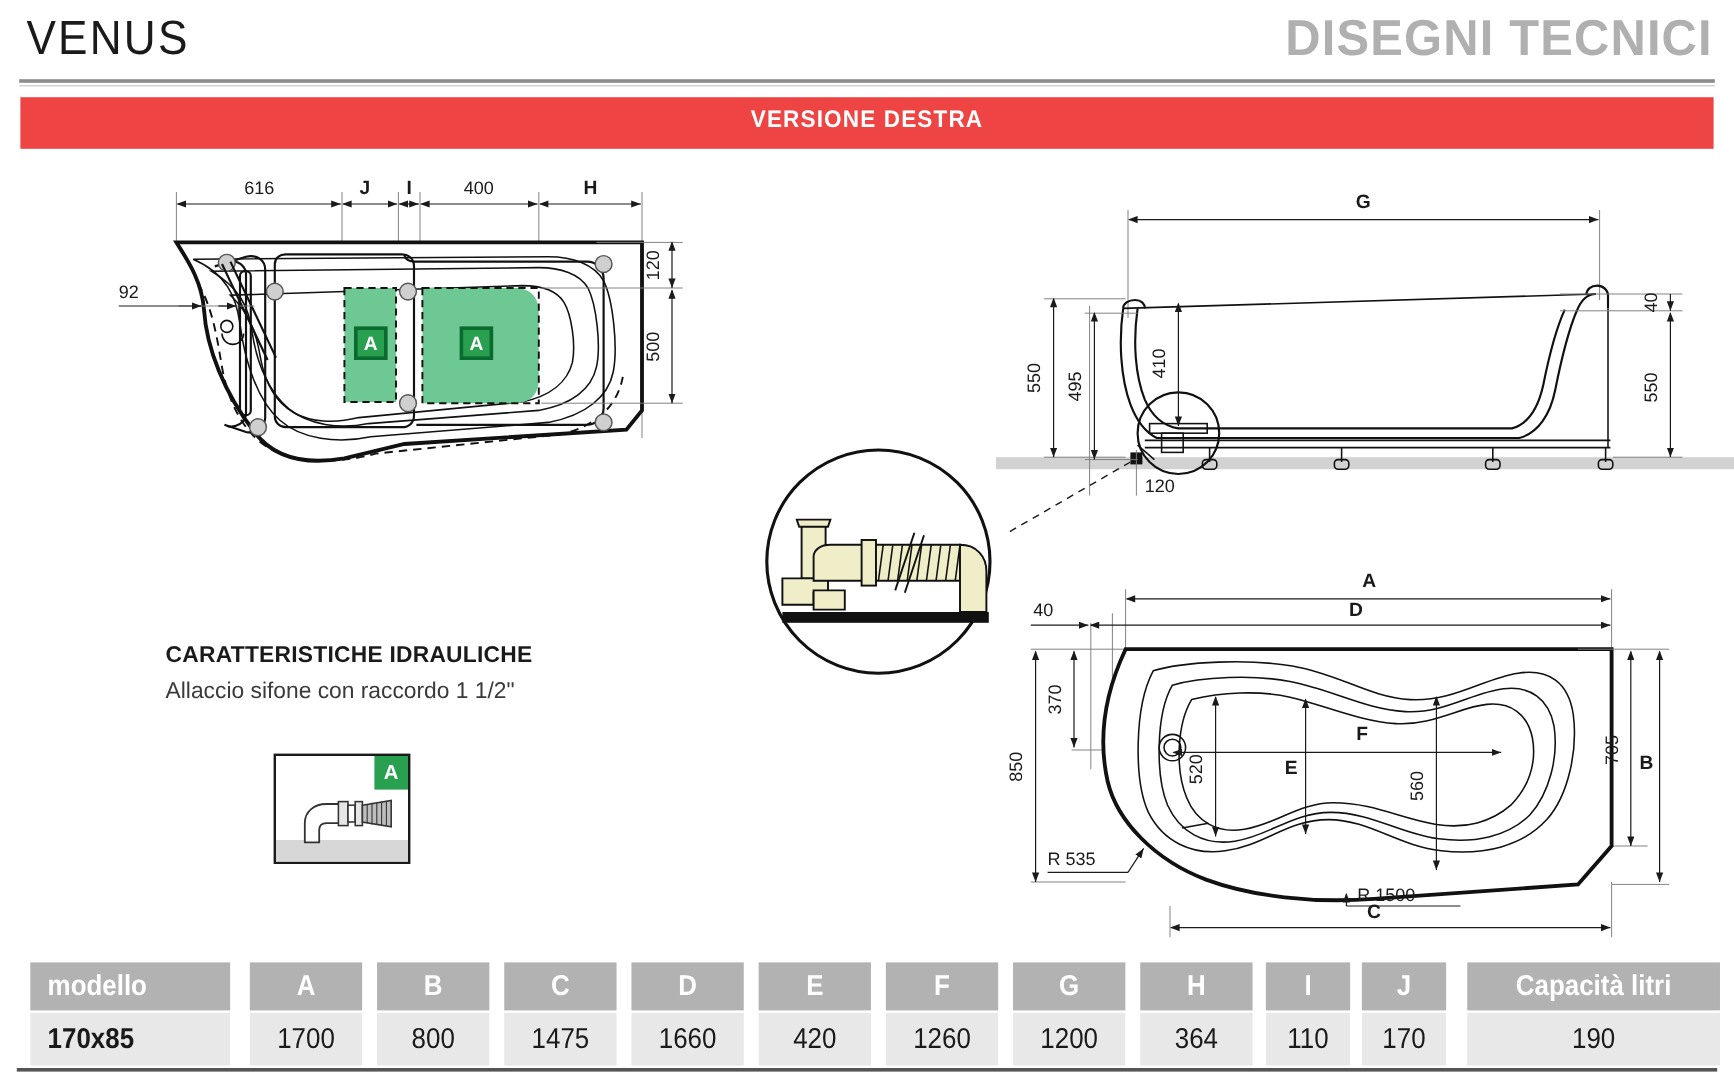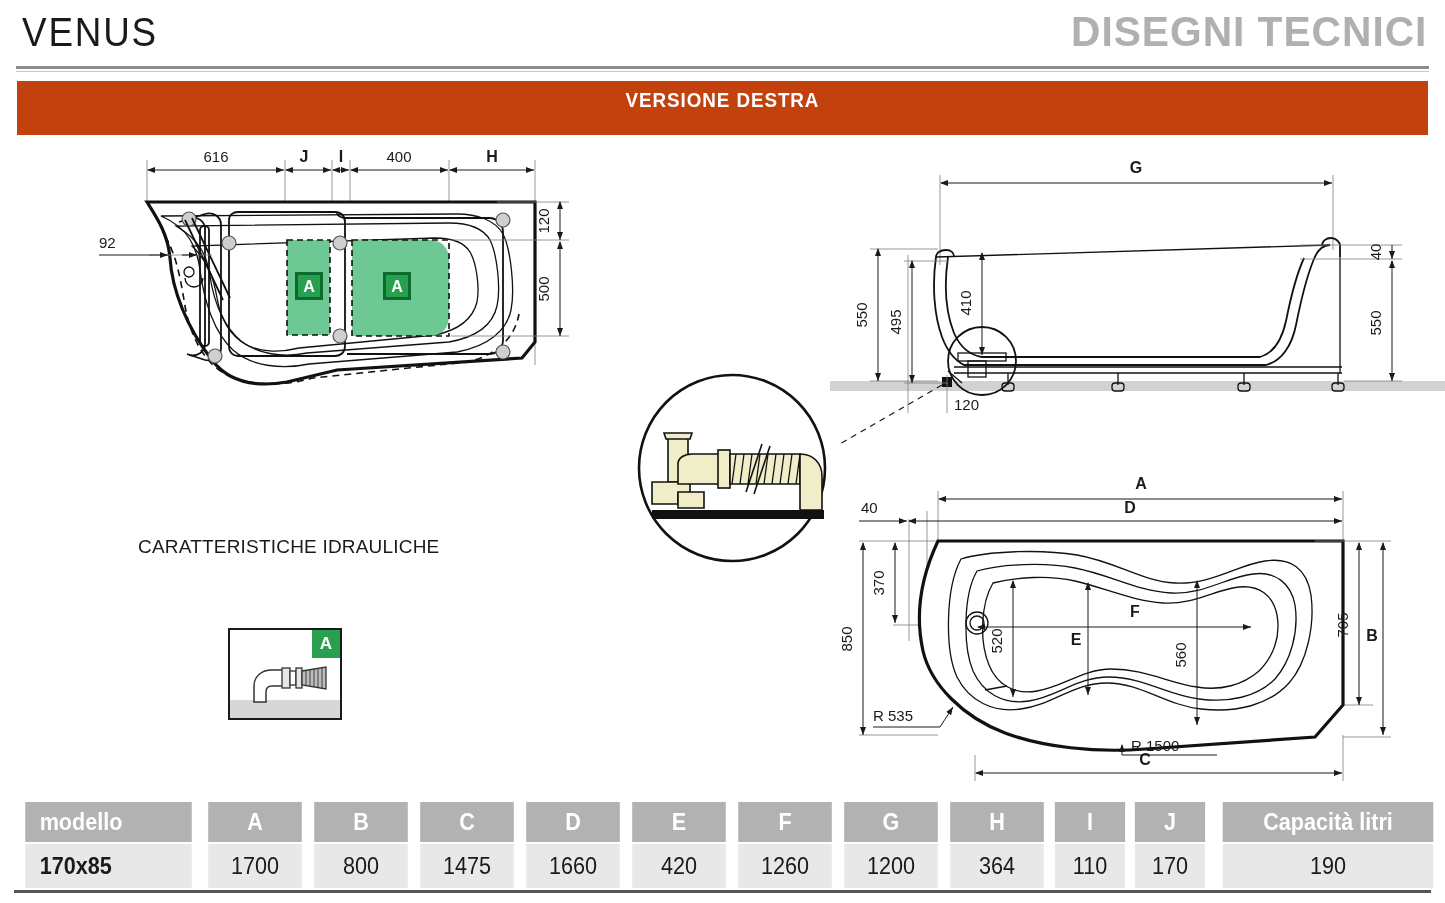--- a/index.html
+++ b/index.html
@@ -46,22 +46,22 @@
   }
   .rule-top2 {
     position: absolute;
     left: 16px; right: 16px; top: 71px;
     height: 1px;
     background: #c9c9c9;
   }
   .version-bar {
     position: absolute;
     left: 17px; right: 17px; top: 81px;
-    height: 54px;
-    background: #c2410c;
+    height: 43px;
+    background: #ef4444;
   }
   .version-bar span {
     position: absolute;
     left: 0; right: 0; top: 8px;
     text-align: center;
     color: #ffffff;
     font-weight: bold;
     font-size: 20px;
     letter-spacing: 1px;
     transform: scaleX(0.94);
@@ -69,21 +69,21 @@
 
   
   .draw { position: absolute; }
   svg { display: block; overflow: visible; }
 
   
   .hyd-title {
     position: absolute;
     left: 138px; top: 536px;
     font-size: 19px;
-    font-weight: normal;
+    font-weight: bold;
     color: #1a1a1a;
     letter-spacing: 0.2px;
   }
   .hyd-sub {
     position: absolute;
     left: 138px; top: 566px;
     font-size: 19px;
     color: #3a3a3a;
     font-weight: 400;
   }
@@ -438,20 +438,21 @@
       <path d="M180,82 C194,82 202,92 202,104 L202,138 L180,138 L180,112 Z" fill="#efeec8" stroke="#111" stroke-width="1.6"></path>
 
       <g stroke="#111" stroke-width="1.6" fill="none">
         <line x1="126" y1="120" x2="142" y2="72"></line>
         <line x1="134" y1="122" x2="150" y2="74"></line>
       </g>
     </svg>
   </div>
 
   <div class="hyd-title">CARATTERISTICHE IDRAULICHE</div>
+  <div class="hyd-sub">Allaccio sifone con raccordo 1 1/2"</div>
 
   <div class="legend-box">
     <div class="legend-badge">A</div>
     <div class="legend-floor"></div>
     <svg width="110" height="88" style="position:absolute; left:0; top:0;">
       <path d="M24,72 L24,56 C24,46 32,40 42,40 L54,40 L54,56 L42,56 C38,56 36,58 36,62 L36,72 Z" fill="#ffffff" stroke="#333" stroke-width="1.5"></path>
       <rect x="52" y="38" width="8" height="20" fill="#e6e6e6" stroke="#333" stroke-width="1.3"></rect>
       <rect x="60" y="41" width="6" height="14" fill="#ffffff" stroke="#333" stroke-width="1.3"></rect>
       <rect x="66" y="38" width="6" height="20" fill="#e6e6e6" stroke="#333" stroke-width="1.3"></rect>
       <path d="M72,41 L96,37 L96,59 L72,55 Z" fill="#bdbdbd" stroke="#333" stroke-width="1.3"></path>

